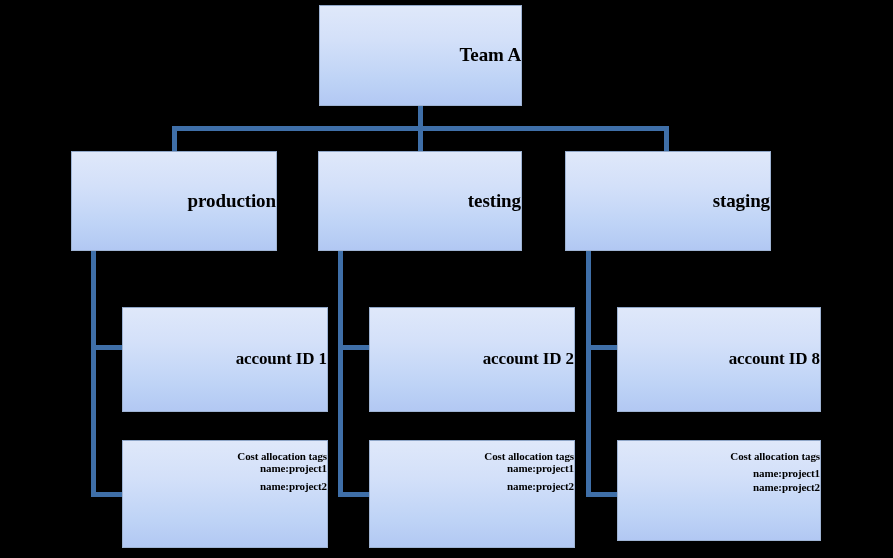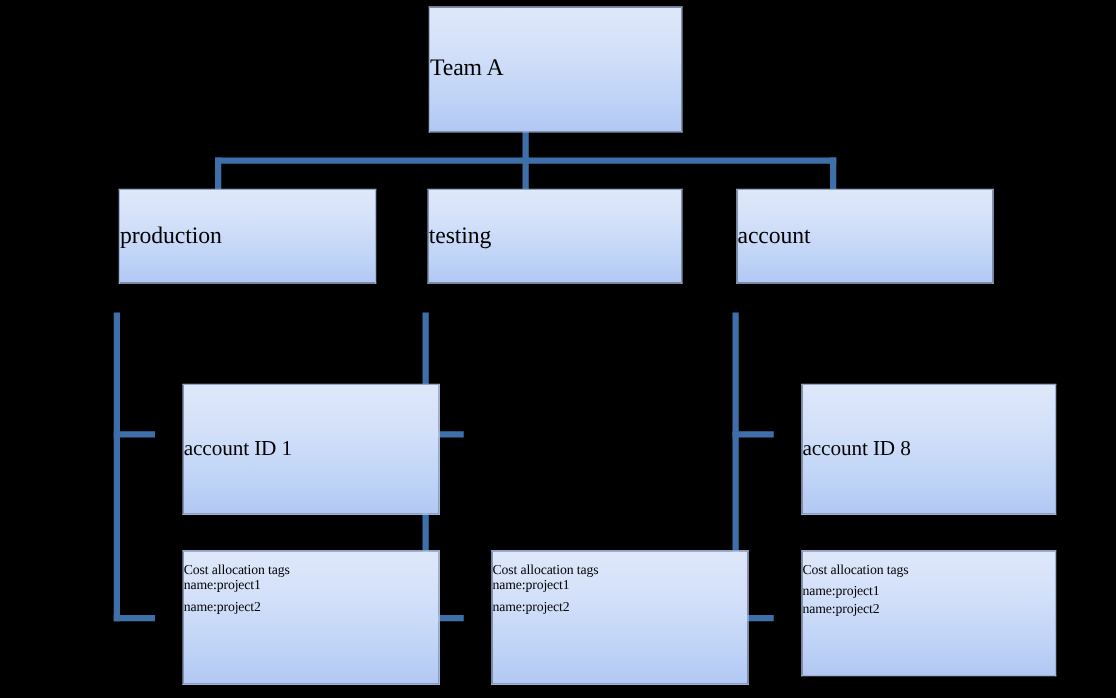--- a/index.html
+++ b/index.html
@@ -16,39 +16,38 @@
     font-family: "Liberation Serif", "DejaVu Serif", serif;
   }
   .node {
     position: absolute;
     box-sizing: border-box;
     background: linear-gradient(to bottom, #dfe8fa 0%, #d3e0f9 35%, #bed3f6 75%, #b2c8f3 100%);
     border: 1px solid #9fb4d4;
     border-top-color: #8fa6c8;
     display: flex;
     flex-direction: column;
-    align-items: flex-start;
+    align-items: flex-end;
     justify-content: center;
     color: #000000;
-    font-weight: normal;
+    font-weight: bold;
     text-align: center;
     line-height: 1.06;
     letter-spacing: -0.1px;
-    margin-left: 24px;
   }
   .node-title { display: block; }
 
   
   #node-team-a {
     left: 319px; top: 5px; width: 203px; height: 101px;
     font-size: 19px;
   }
 
   
-  .env-node { top: 151px; height: 76px; font-size: 19px; }
+  .env-node { top: 151px; height: 100px; font-size: 19px; }
   #node-production { left: 71px; width: 206px; }
   #node-testing    { left: 318px; width: 204px; }
   #node-staging    { left: 565px; width: 206px; }
 
   
   .acct-node { top: 307px; height: 105px; font-size: 17px; }
   #node-account-1 { left: 122px; width: 206px; }
   #node-account-2 { left: 369px; width: 206px; }
   #node-account-3 { left: 617px; width: 204px; }
 
@@ -104,25 +103,28 @@
     <span class="node-title">Team A</span>
   </div>
 
   <div class="node env-node" id="node-production">
     <span class="node-title">production</span>
   </div>
   <div class="node env-node" id="node-testing">
     <span class="node-title">testing</span>
   </div>
   <div class="node env-node" id="node-staging">
-    <span class="node-title">account</span>
+    <span class="node-title">staging</span>
   </div>
 
   <div class="node acct-node" id="node-account-1">
     <span class="node-title">account ID 1</span>
+  </div>
+  <div class="node acct-node" id="node-account-2">
+    <span class="node-title">account ID 2</span>
   </div>
   <div class="node acct-node" id="node-account-3">
     <span class="node-title">account ID 8</span>
   </div>
 
   <div class="node tag-node" id="node-tags-1">
     <span class="tag-line tag-line-1">Cost allocation tags</span>
     <span class="tag-line tag-line-2">name:project1</span>
     <span class="tag-line tag-line-3">name:project2</span>
   </div>

